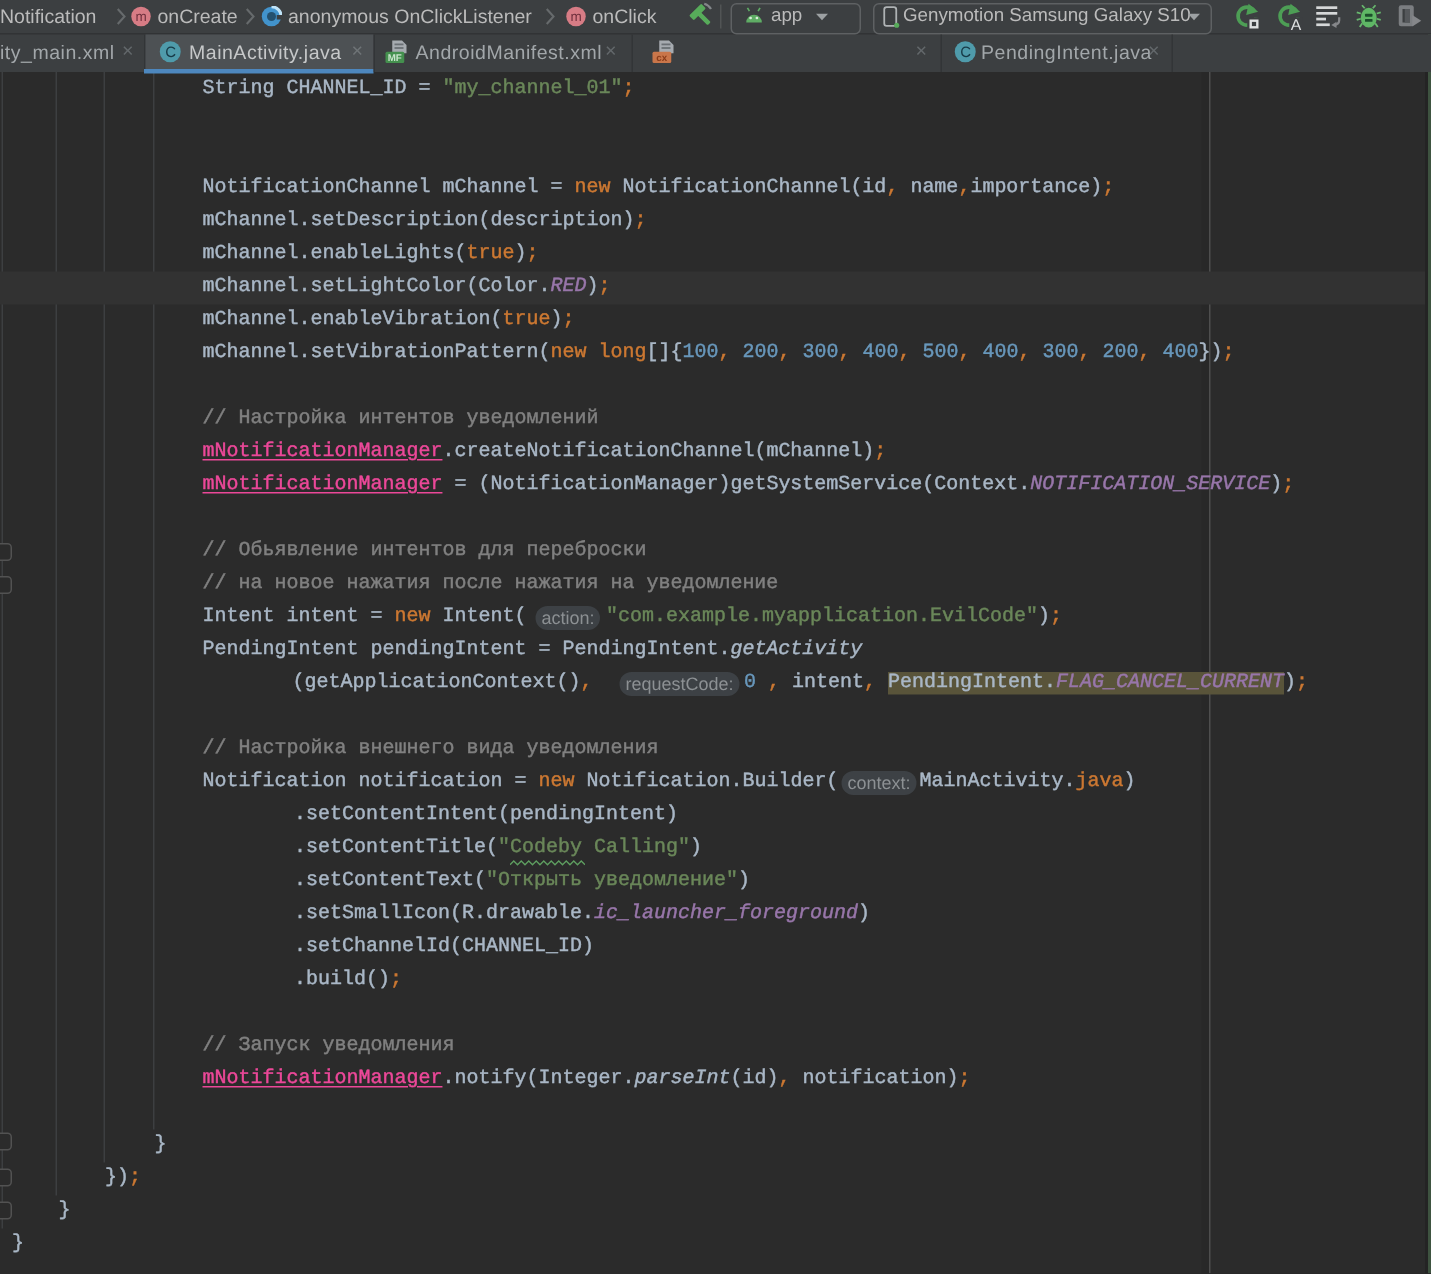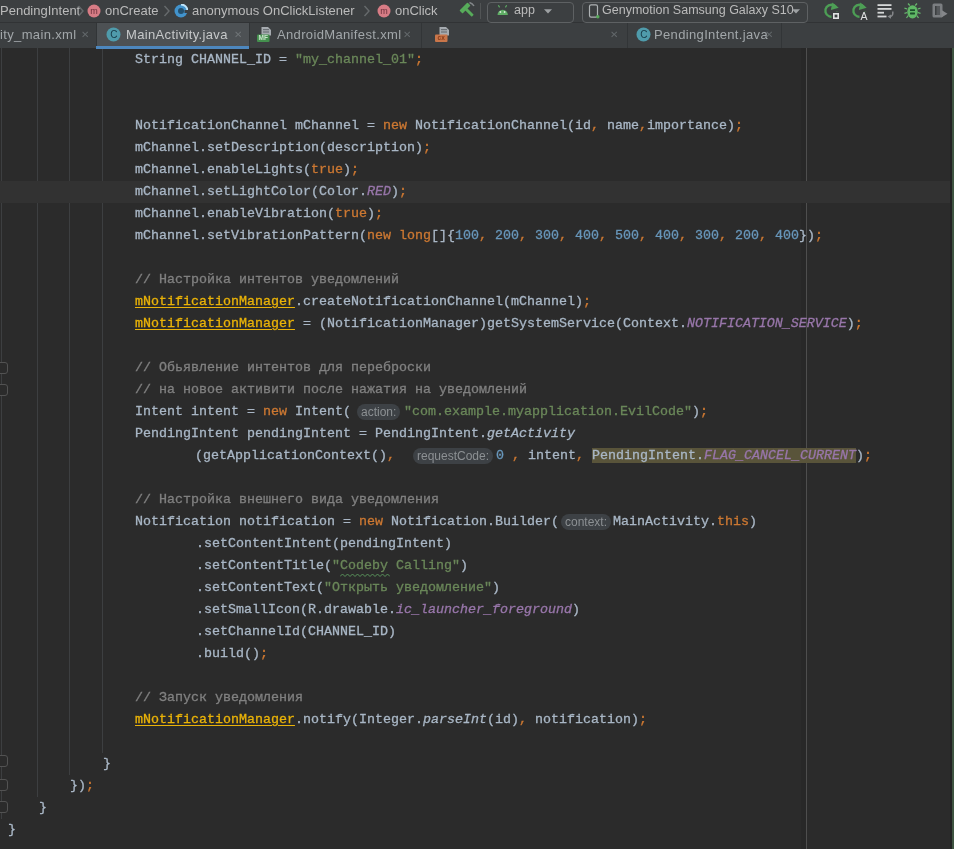--- a/index.html
+++ b/index.html
@@ -3,21 +3,21 @@
 <meta charset="utf-8">
 <style>
 html,body{margin:0;padding:0;background:#2b2b2b;}
 #app{position:relative;width:954px;height:849px;background:#2b2b2b;overflow:hidden;font-family:"Liberation Sans",sans-serif;}
 .ln{position:absolute;height:22px;line-height:22px;font-family:"Liberation Mono",monospace;font-size:13.33px;white-space:pre;color:#a9b7c6;-webkit-text-stroke:0.3px;}
 .ln b{font-weight:normal;}
 .k{color:#cc7832;}
 .s{color:#6a8759;}
 .n{color:#6897bb;}
 .c{color:#808080;}
-.pu{color:#eab308;text-decoration:underline;text-underline-offset:2px;}
+.pu{color:#ec4899;text-decoration:underline;text-underline-offset:2px;}
 .pi{color:#9876aa;font-style:italic;}
 .it{font-style:italic;}
 .hl{background:#59543a;}
 .chip{position:absolute;height:16px;line-height:16px;background:#3d4145;color:#8c9093;font-size:12px;border-radius:8px;padding:0 4px;}
 .guide{position:absolute;top:48px;width:1px;background:#3d3f41;}
 .fold{position:absolute;left:-5px;width:11px;height:10px;border:1px solid #525252;border-radius:3px;background:#2b2b2b;}
 .bar1{position:absolute;left:0;top:0;width:954px;height:22px;background:#3c3f41;border-bottom:1px solid #313335;}
 .bar2{position:absolute;left:0;top:23px;width:954px;height:25px;background:#3c3f41;}
 .bc{position:absolute;top:0;height:22px;line-height:21px;font-size:13px;color:#bbbbbb;white-space:pre;}
 .tabt{position:absolute;top:23px;height:25px;line-height:24px;font-size:13px;letter-spacing:.35px;color:#a2a7aa;white-space:pre;}
@@ -46,29 +46,29 @@
 <div class="ln" style="top:115px;left:135px">NotificationChannel mChannel = <b class="k">new</b> NotificationChannel(id<b class="k">,</b> name<b class="k">,</b>importance)<b class="k">;</b></div>
 <div class="ln" style="top:137px;left:135px">mChannel.setDescription(description)<b class="k">;</b></div>
 <div class="ln" style="top:159px;left:135px">mChannel.enableLights(<b class="k">true</b>)<b class="k">;</b></div>
 <div class="ln" style="top:181px;left:135px">mChannel.setLightColor(Color.<b class="pi">RED</b>)<b class="k">;</b></div>
 <div class="ln" style="top:203px;left:135px">mChannel.enableVibration(<b class="k">true</b>)<b class="k">;</b></div>
 <div class="ln" style="top:225px;left:135px">mChannel.setVibrationPattern(<b class="k">new</b> <b class="k">long</b>[]{<b class="n">100</b><b class="k">,</b> <b class="n">200</b><b class="k">,</b> <b class="n">300</b><b class="k">,</b> <b class="n">400</b><b class="k">,</b> <b class="n">500</b><b class="k">,</b> <b class="n">400</b><b class="k">,</b> <b class="n">300</b><b class="k">,</b> <b class="n">200</b><b class="k">,</b> <b class="n">400</b>})<b class="k">;</b></div>
 <div class="ln" style="top:269px;left:135px"><span class="c">// Настройка интентов уведомлений</span></div>
 <div class="ln" style="top:291px;left:135px"><b class="pu">mNotificationManager</b>.createNotificationChannel(mChannel)<b class="k">;</b></div>
 <div class="ln" style="top:313px;left:135px"><b class="pu">mNotificationManager</b> = (NotificationManager)getSystemService(Context.<b class="pi">NOTIFICATION_SERVICE</b>)<b class="k">;</b></div>
 <div class="ln" style="top:357px;left:135px"><span class="c">// Обьявление интентов для переброски</span></div>
-<div class="ln" style="top:379px;left:135px"><span class="c">// на новое активити после нажатия на уведомлений</span></div>
+<div class="ln" style="top:379px;left:135px"><span class="c">// на новое нажатия после нажатия на уведомление</span></div>
 <div class="ln" style="top:401px;left:135px">Intent intent = <b class="k">new</b> Intent(</div>
 <div class="ln" style="top:401px;left:404px"><b class="s">"com.example.myapplication.EvilCode"</b>)<b class="k">;</b></div>
 <div class="ln" style="top:423px;left:135px">PendingIntent pendingIntent = PendingIntent.<b class="it">getActivity</b></div>
 <div class="ln" style="top:445px;left:195px">(getApplicationContext()<b class="k">,</b></div>
 <div class="ln" style="top:445px;left:496px"><b class="n">0</b> <b class="k">,</b> intent<b class="k">,</b> <b class="hl">PendingIntent.<b class="pi">FLAG_CANCEL_CURRENT</b></b>)<b class="k">;</b></div>
 <div class="ln" style="top:489px;left:135px"><span class="c">// Настройка внешнего вида уведомления</span></div>
 <div class="ln" style="top:511px;left:135px">Notification notification = <b class="k">new</b> Notification.Builder(</div>
-<div class="ln" style="top:511px;left:613px">MainActivity.<b class="k">this</b>)</div>
+<div class="ln" style="top:511px;left:613px">MainActivity.<b class="k">java</b>)</div>
 <div class="ln" style="top:533px;left:196px">.setContentIntent(pendingIntent)</div>
 <div class="ln" style="top:555px;left:196px">.setContentTitle(<b class="s">"Codeby Calling"</b>)</div>
 <div class="ln" style="top:577px;left:196px">.setContentText(<b class="s">"Открыть уведомление"</b>)</div>
 <div class="ln" style="top:599px;left:196px">.setSmallIcon(R.drawable.<b class="pi">ic_launcher_foreground</b>)</div>
 <div class="ln" style="top:621px;left:196px">.setChannelId(CHANNEL_ID)</div>
 <div class="ln" style="top:643px;left:196px">.build()<b class="k">;</b></div>
 <div class="ln" style="top:687px;left:135px"><span class="c">// Запуск уведомления</span></div>
 <div class="ln" style="top:709px;left:135px"><b class="pu">mNotificationManager</b>.notify(Integer.<b class="it">parseInt</b>(id)<b class="k">,</b> notification)<b class="k">;</b></div>
 <div class="ln" style="top:753px;left:103px">}</div>
 <div class="ln" style="top:775px;left:70px">})<b class="k">;</b></div>
@@ -81,21 +81,21 @@
   <svg style="left:340px;top:573px" width="50" height="5" viewBox="0 0 50 5">
     <path d="M0 3.5 L2.5 1 L5 3.5 L7.5 1 L10 3.5 L12.5 1 L15 3.5 L17.5 1 L20 3.5 L22.5 1 L25 3.5 L27.5 1 L30 3.5 L32.5 1 L35 3.5 L37.5 1 L40 3.5 L42.5 1 L45 3.5 L47.5 1 L50 3.5" stroke="#5e9e60" stroke-width="0.9" fill="none"></path>
   </svg>
 
   <div style="position:absolute;left:949.5px;top:0;width:2px;height:849px;background:#242424"></div>
   <div style="position:absolute;left:951.5px;top:0;width:2.5px;height:48px;background:#55815a"></div>
   <div style="position:absolute;left:951.5px;top:48px;width:2.5px;height:801px;background:#3e5340"></div>
 
   <div class="bar1"></div>
   <div class="bar2"></div>
-<div class="bc" style="left:0px">PendingIntent</div>
+<div class="bc" style="left:0px">Notification</div>
 <svg style="left:77px;top:5px" width="8" height="12" viewBox="0 0 8 12">
       <path d="M1.5 1 L6 6 L1.5 11" stroke="#666a6c" stroke-width="1.4" fill="none"></path>
     </svg>
 <svg style="left:87px;top:4px" width="14" height="14" viewBox="0 0 14 14">
       <circle cx="7" cy="7" r="6.5" fill="#d77c85"></circle>
       <text x="7" y="10.2" font-size="9" font-family="Liberation Sans" fill="#6e2f3c" text-anchor="middle">m</text>
     </svg>
 <div class="bc" style="left:105px">onCreate</div>
 <svg style="left:163px;top:5px" width="8" height="12" viewBox="0 0 8 12">
       <path d="M1.5 1 L6 6 L1.5 11" stroke="#666a6c" stroke-width="1.4" fill="none"></path>

